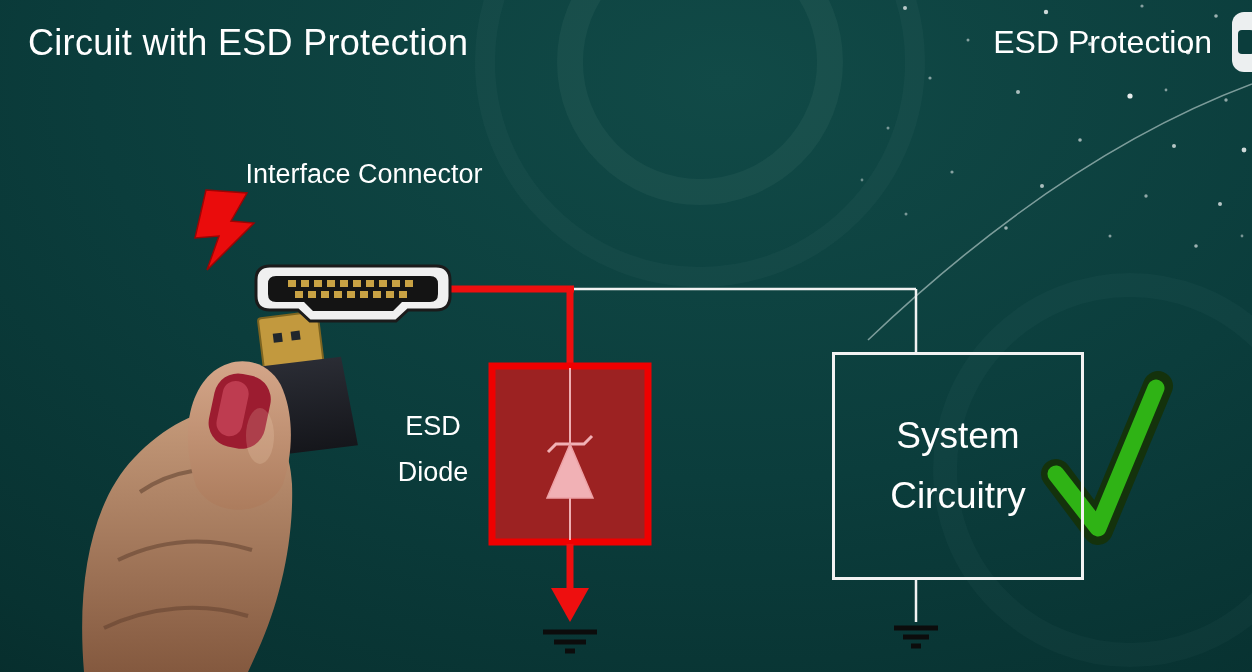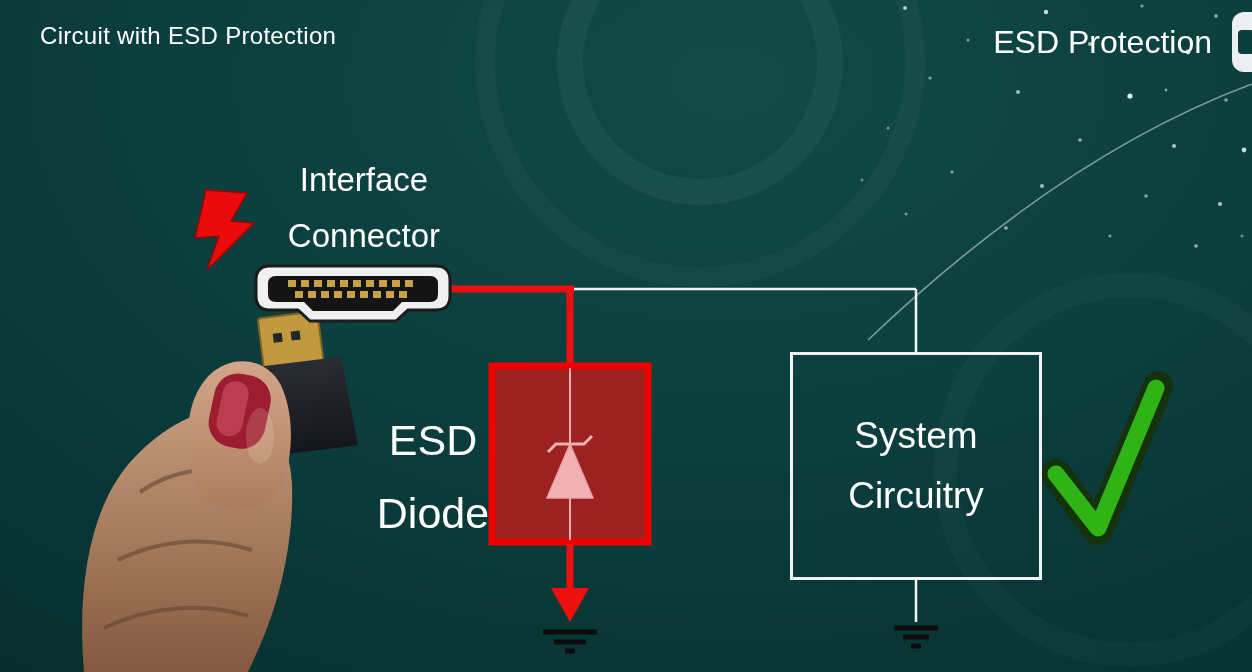--- a/index.html
+++ b/index.html
@@ -3,39 +3,39 @@
 <meta charset="utf-8">
 <style>
   html,body { margin:0; padding:0; background:#000; }
   .slide {
     position:relative; width:1252px; height:672px; overflow:hidden;
     background: radial-gradient(1500px 950px at 58% 12%, #114a47 0%, #0b3d3c 42%, #083231 72%, #042322 100%);
     font-family:"Liberation Sans", sans-serif; color:#ffffff;
   }
   .diagram-svg { position:absolute; left:0; top:0; width:1252px; height:672px; }
   .title {
-    position:absolute; left:28px; top:22px; font-size:24px; font-weight:400;
-    letter-spacing:0.3px; z-index:3;margin-left:12px;
+    position:absolute; left:28px; top:22px; font-size:36px; font-weight:400;
+    letter-spacing:0.3px; z-index:3;
   }
   .brand {
     position:absolute; top:24px; right:40px; font-size:32px; font-weight:400; z-index:3;
   }
   .logo-sliver {
     position:absolute; top:12px; right:-14px; width:34px; height:60px;
     background:#eceff0; border-radius:12px; z-index:3;
   }
   .logo-sliver .logo-dot {
     position:absolute; left:6px; top:18px; width:16px; height:24px;
     background:#0b3d3c; border-radius:4px;
   }
   .lbl { position:absolute; text-align:center; z-index:3; }
-  .connector-label { left:240px; top:152px; width:248px; font-size:33px; line-height:1.7; }
-  .diode-label    { left:371px; top:404px; width:124px; font-size:43px; line-height:1.7; }
+  .connector-label { left:240px; top:152px; width:248px; font-size:27px; line-height:1.7; }
+  .diode-label    { left:371px; top:404px; width:124px; font-size:27px; line-height:1.7; }
   .system-box {
-    position:absolute; left:790px; top:352px; width:252px; height:228px;
+    position:absolute; left:832px; top:352px; width:252px; height:228px;
     border:3px solid #f2f2f2; box-sizing:border-box;
     display:flex; align-items:center; justify-content:center; z-index:2;
   }
   .system-box .system-label { font-size:37px; line-height:1.62; text-align:center; }
 </style>
 </head>
 <body>
 
 <div class="slide">
 

